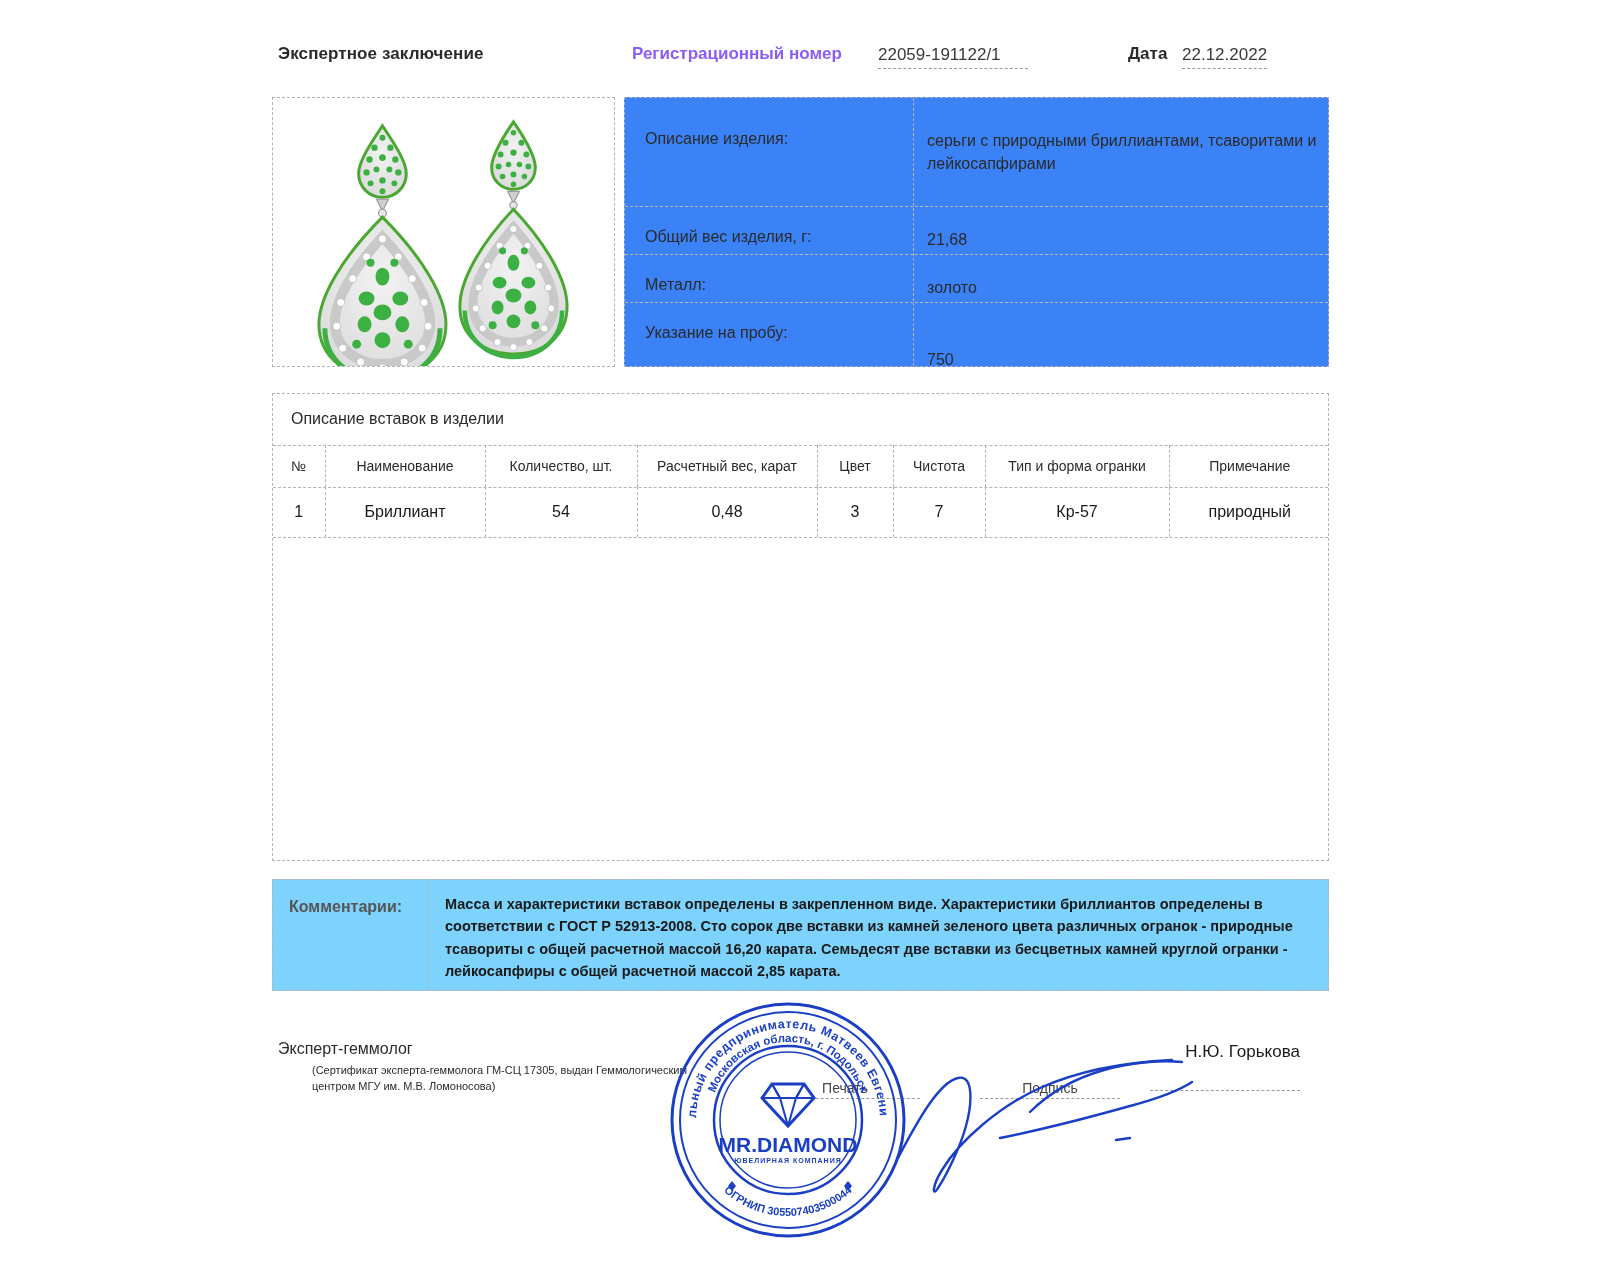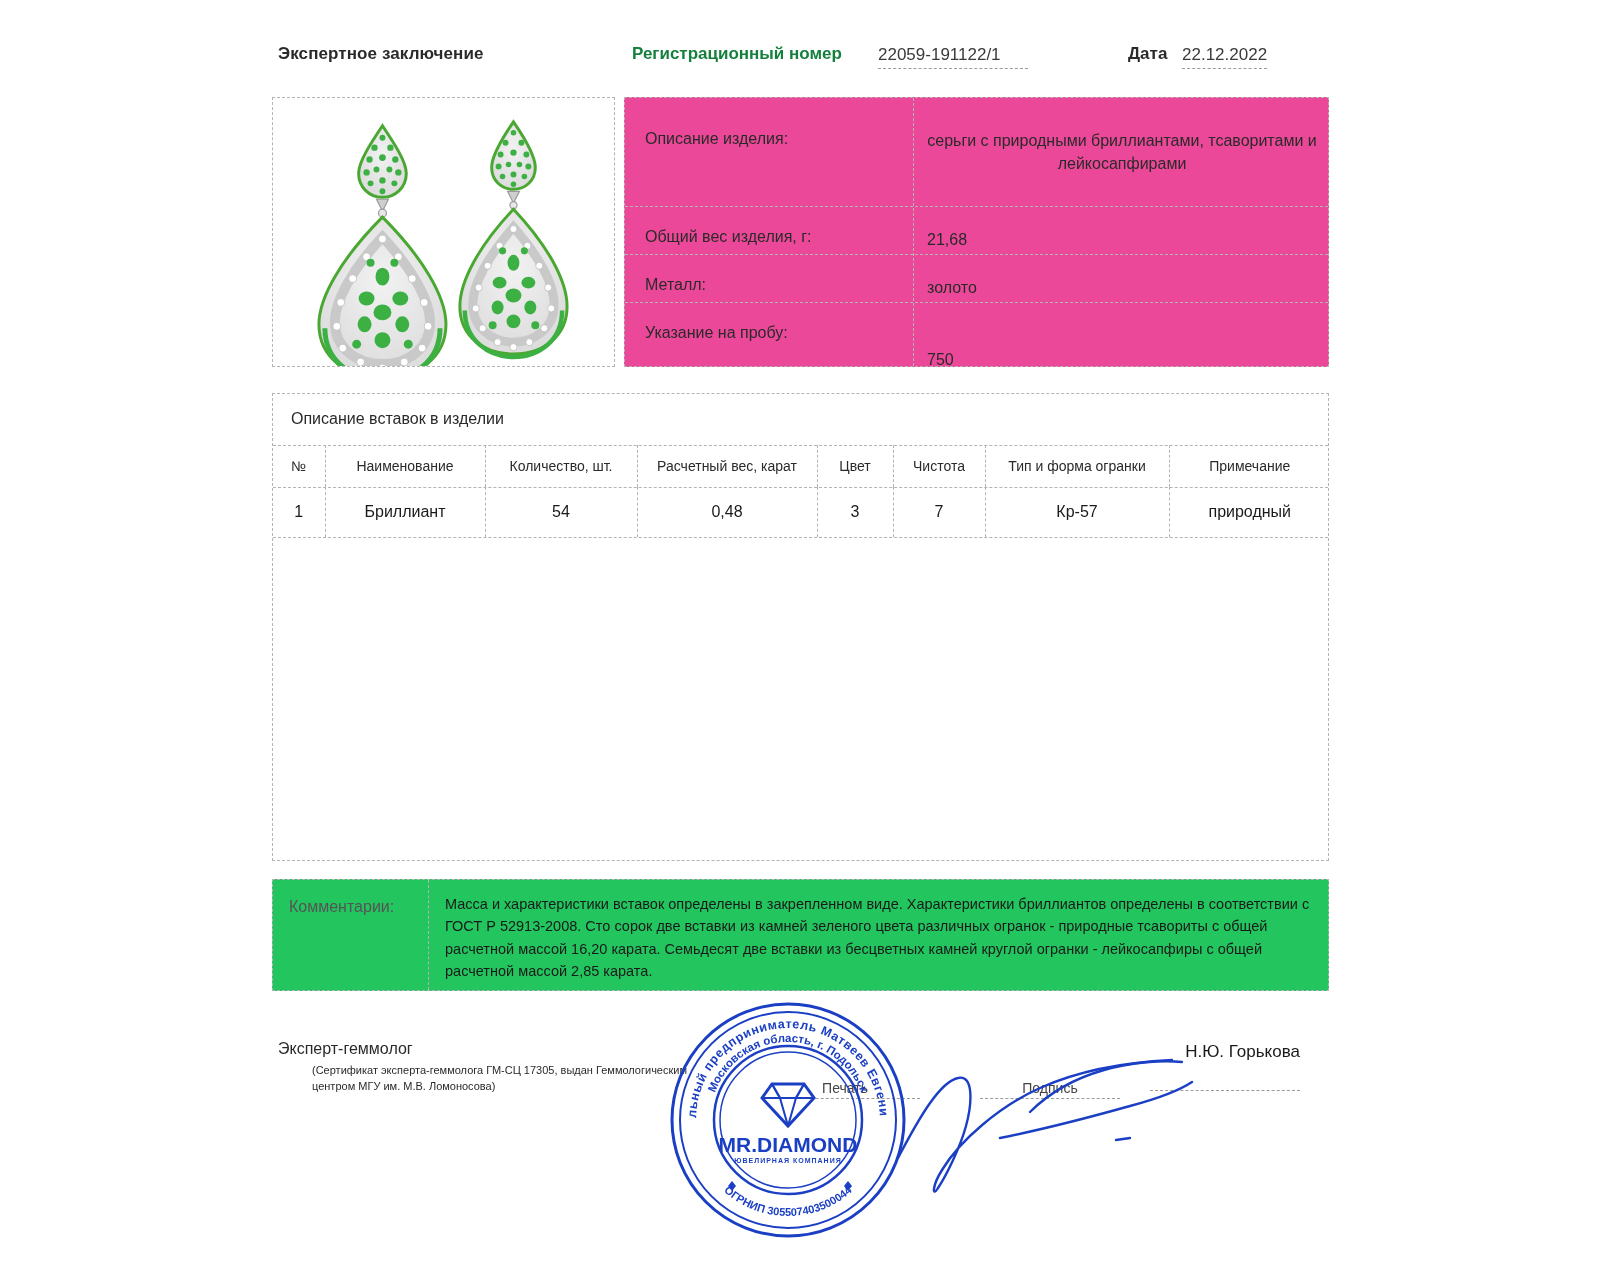--- a/index.html
+++ b/index.html
@@ -38,21 +38,21 @@
     font-weight: bold;
     color: #2a2a2a;
     letter-spacing: 0.1px;
   }
   .reg-label {
     position: absolute;
     left: 354px;
     top: 6px;
     font-size: 17px;
     font-weight: bold;
-    color: #15803d;
+    color: #8b5cf6;
   }
   .reg-value {
     position: absolute;
     left: 600px;
     top: 7px;
     font-size: 17px;
     color: #3a3a3a;
     border-bottom: 1px dashed #9a9a9a;
     padding-bottom: 3px;
     min-width: 150px;
@@ -91,22 +91,21 @@
     width: 100%; height: 100%;
   }
 
   .info-box {
     position: absolute;
     left: 624px;
     top: 97px;
     width: 705px;
     height: 270px;
     border: 1px dashed #b4b4b4;
-    background: #ec4899;
-    text-align: center;
+    background: #3b82f6;
   }
   .info-row {
     position: absolute;
     left: 0;
     width: 100%;
     height: 1px;
     border-top: 1px dashed #b4b4b4;
   }
   .info-divider {
     position: absolute;
@@ -202,21 +201,22 @@
   td.c-note { text-align: right; padding-right: 14px; }
 
   
   .comments-box {
     position: absolute;
     left: 272px;
     top: 879px;
     width: 1057px;
     height: 112px;
     border: 1px dashed #b4b4b4;
-    background: #22c55e;
+    background: #7dd3fc;
+    font-weight: bold;
   }
   .comments-label {
     position: absolute;
     left: 16px;
     top: 18px;
     font-size: 16px;
     color: #555;
   }
   .comments-divider {
     position: absolute;

